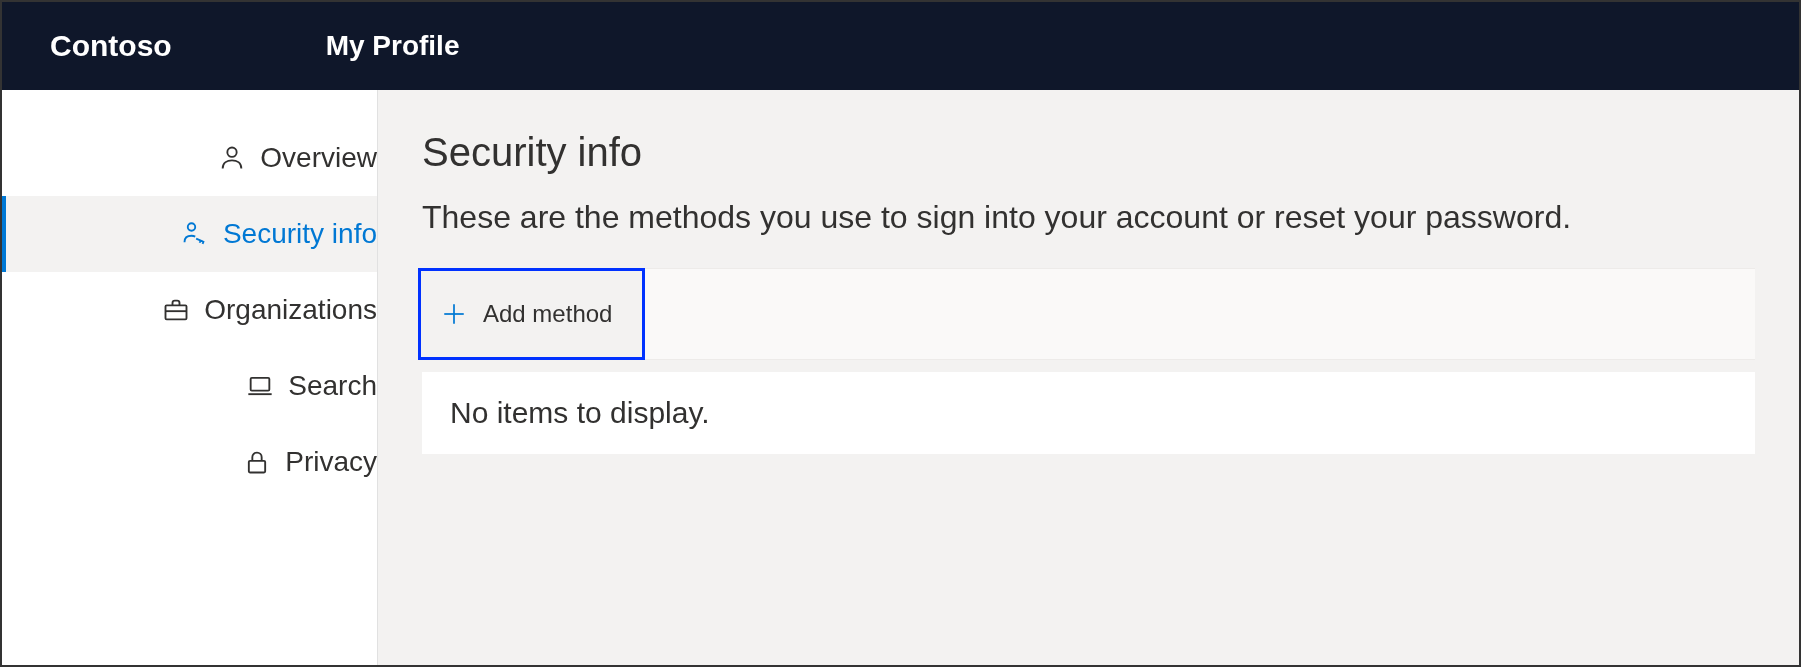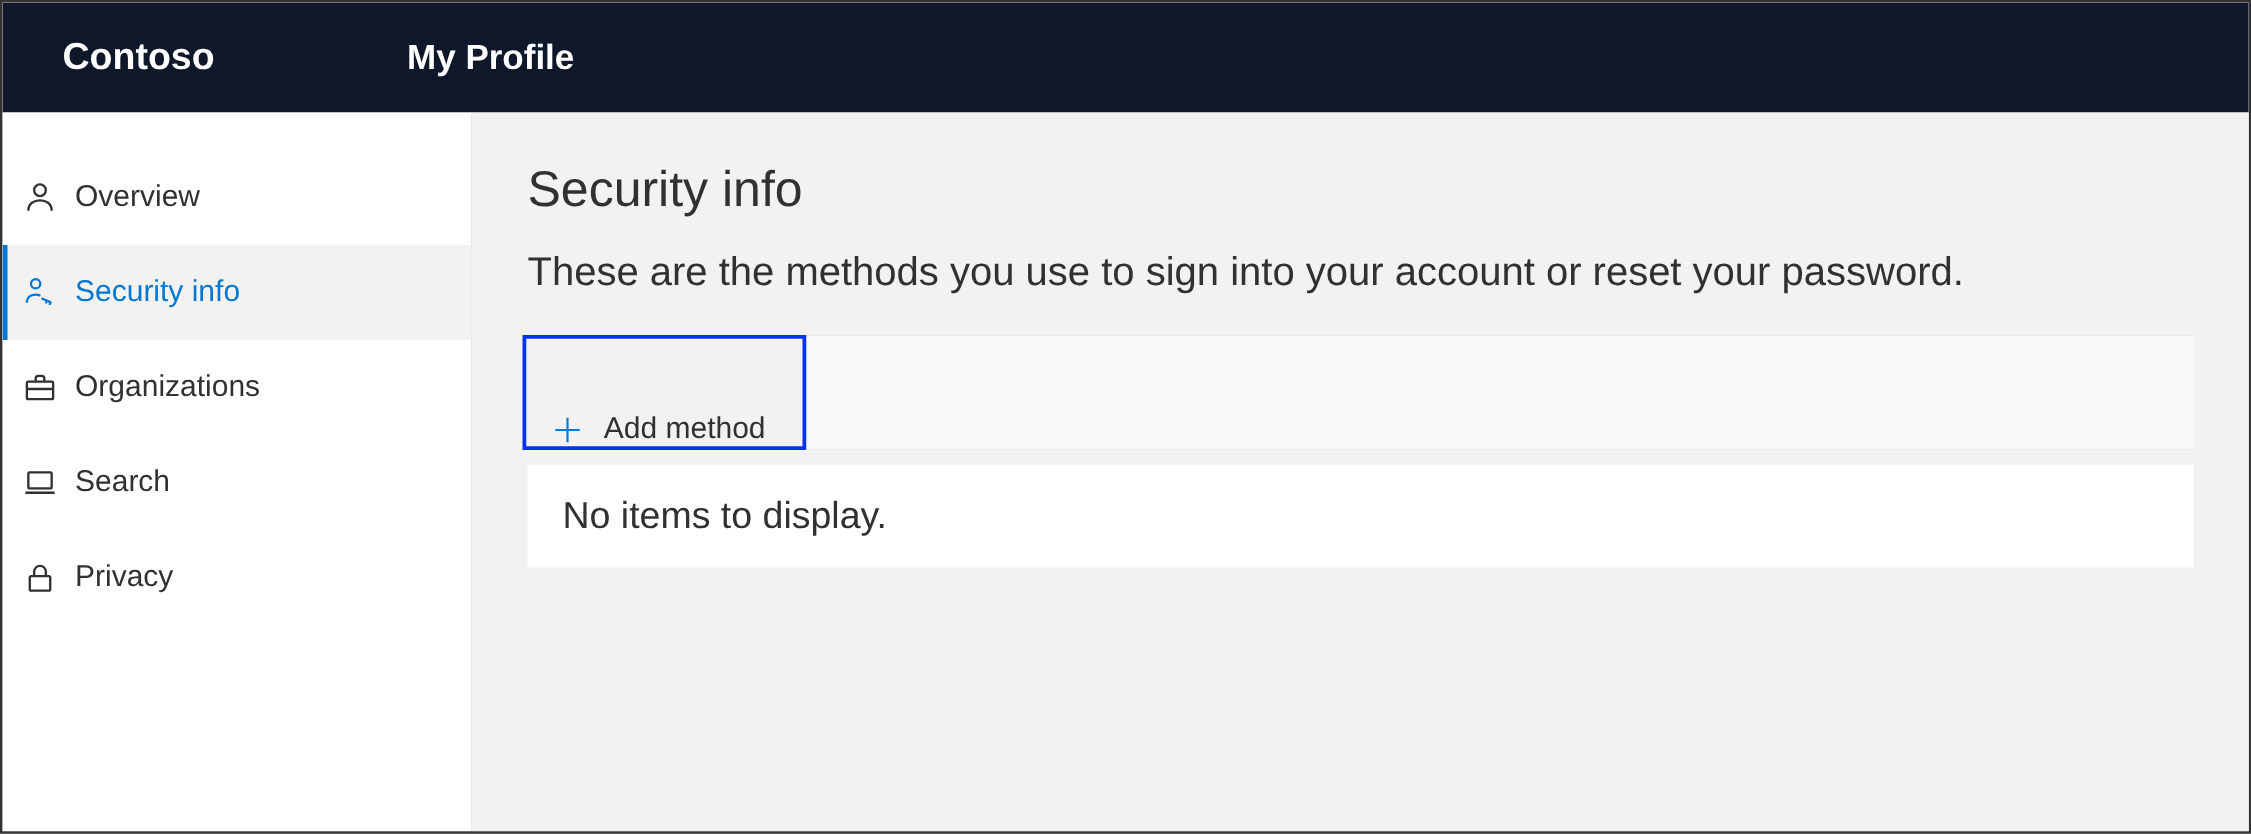--- a/index.html
+++ b/index.html
@@ -64,22 +64,23 @@
       background: #fff;
       border-right: 1px solid #e1e1e1;
       padding-top: 30px;
     }
     .sidebar-item {
       display: flex;
       align-items: center;
       height: 76px;
       padding-left: 16px;
       cursor: pointer;
-      font-size: 24px;
-      color: #323130;
+      font-size: 28px;
+      color: #323130;
+      justify-content: flex-end;
     }
     .sidebar-item.active {
       background: #f3f2f1;
       color: #0078d4;
       border-left: 4px solid #0078d4;
       padding-left: 12px;
     }
     .sidebar-item .icon-slot {
       width: 28px;
       height: 28px;
@@ -110,21 +111,21 @@
     .methods-toolbar {
       background: #faf9f8;
       border-top: 1px solid #edebe9;
       border-bottom: 1px solid #edebe9;
       height: 92px;
       display: flex;
       align-items: center;
     }
     .add-method-btn {
       display: flex;
-      align-items: flex-end;
+      align-items: center;
       height: 92px;
       padding: 0 30px 0 20px;
       background: #f3f2f1;
       border: 3px solid #0032ff;
       cursor: pointer;
       font-size: 24px;
       color: #323130;
       margin-left: -4px;
     }
     .add-method-btn .plus {

